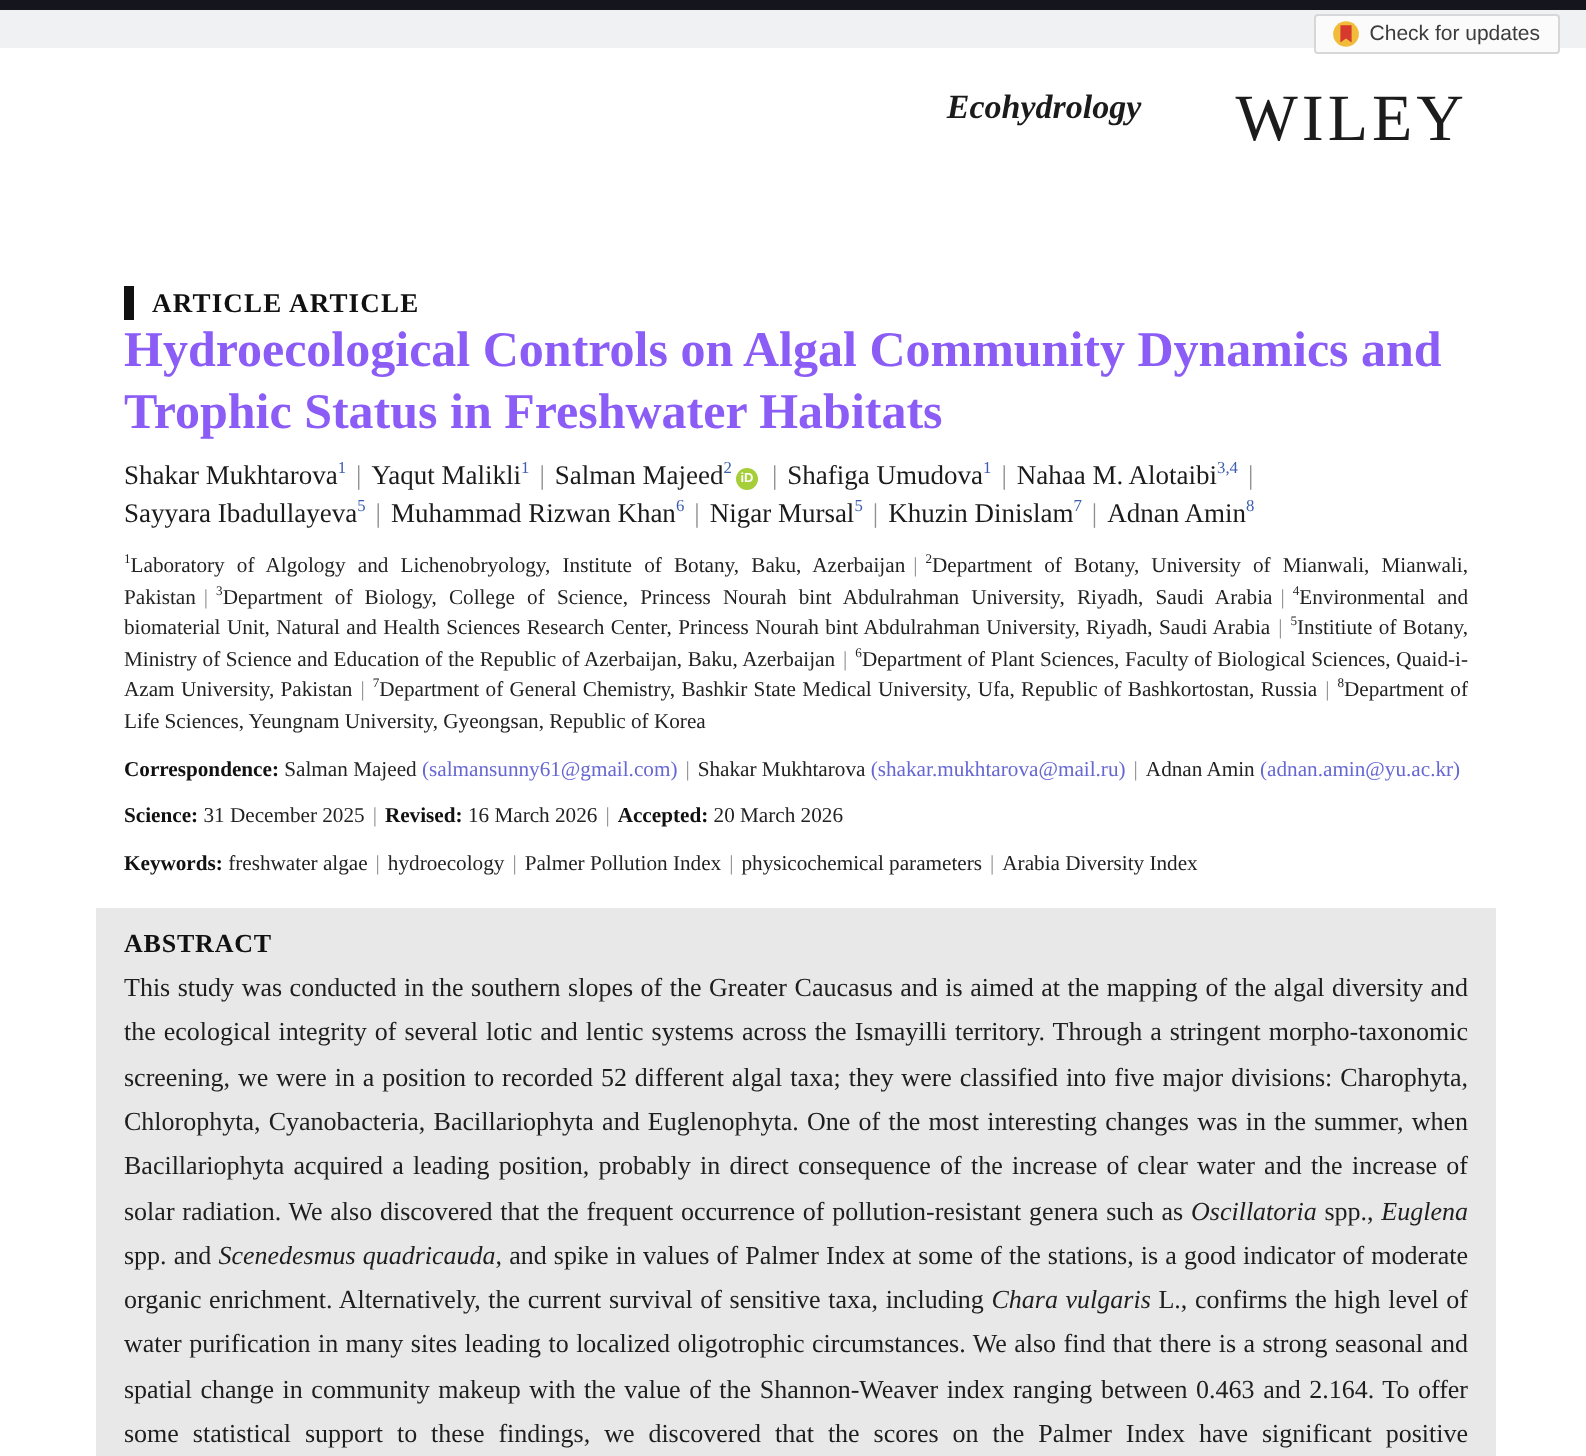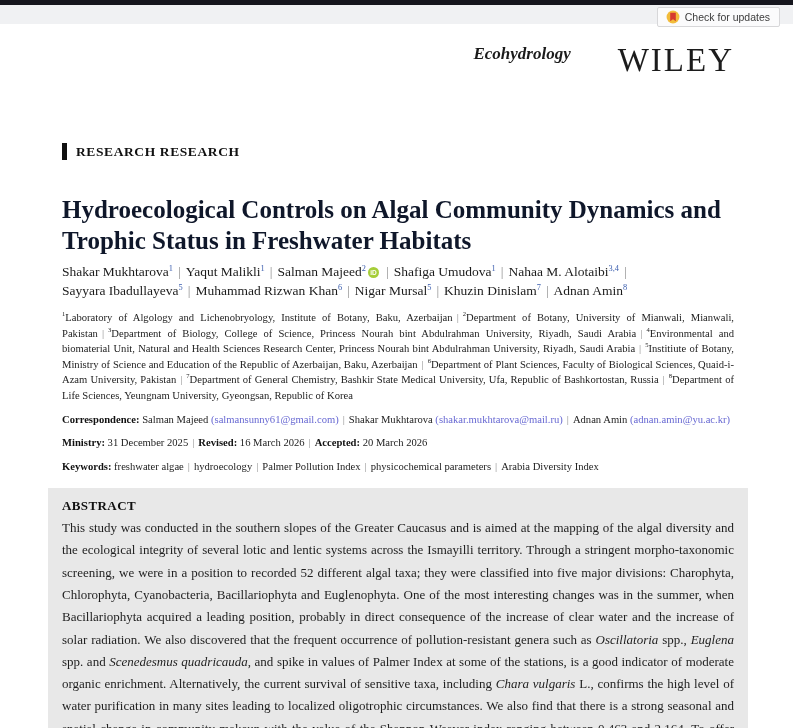--- a/index.html
+++ b/index.html
@@ -11,21 +11,21 @@
     gap:5px; background:#fbfbfc; border:1px solid #d7d7d9; border-radius:2px;
     padding:2px 9px 2px 8px; cursor:pointer; }
   .check-badge span.cfu-label { font-family:"Liberation Sans",sans-serif; font-size:10.5px; color:#3c3c3c; }
   .page { padding:0 59px 0 62px; }
   .masthead { display:flex; justify-content:flex-end; align-items:flex-start; margin-top:21px; }
   .journal { font-size:17px; font-weight:bold; font-style:italic; line-height:17px; color:#1b1b1b; }
   .publisher { font-size:33px; line-height:30px; letter-spacing:2px; color:#1c1c1c; font-weight:500;margin-left:47px; }
   .type-row { margin-top:68px; display:flex; align-items:center; gap:9px; }
   .type-bar { width:5px; height:17px; background:#111; }
   .type-label { font-size:13.5px; font-weight:bold; letter-spacing:0.6px; color:#111; }
-  .title { margin-top:34px; font-size:25px; line-height:31px; font-weight:bold; color:#0f172a; max-width:682px; }
+  .title { font-size:25px; line-height:31px; font-weight:bold; color:#8b5cf6; max-width:682px; }
   .authors { margin-top:7px; font-size:13.5px; line-height:18.5px; color:#1b1b1b; }
   .authors .author-name { font-weight:400; }
   .authors sup, .aff sup { font-size:0.62em; vertical-align:super; line-height:0; }
   .authors sup { color:#3a5dae; }
   .pipe { color:#8f8f8f; padding:0 5px; }
   .pipe-sm { color:#8f8f8f; padding:0 4px; }
   .orcid-badge { display:inline-block; width:11px; height:11px; border-radius:50%;
     background:#a6ce39; color:#fff; font-family:"Liberation Sans",sans-serif;
     font-size:6.5px; font-weight:bold; text-align:center; line-height:11px;
     vertical-align:1px; margin:0 2px; cursor:pointer; }
@@ -54,35 +54,35 @@
 
 <div class="page">
 
   <div class="masthead">
     <div class="journal">Ecohydrology</div>
     <div class="publisher">WILEY</div>
   </div>
 
   <div class="type-row">
     <div class="type-bar"></div>
-    <div class="type-label">RESEARCH RESEARCH</div>
+    <div class="type-label">ARTICLE ARTICLE</div>
   </div>
 
   <h1 class="title">Hydroecological Controls on Algal Community Dynamics and Trophic Status in Freshwater Habitats</h1>
 
   <div class="authors" id="authors">
       <div class="author-line"><span class="author-name">Shakar Mukhtarova<sup>1</sup></span><span class="pipe">|</span><span class="author-name">Yaqut Malikli<sup>1</sup></span><span class="pipe">|</span><span class="author-name">Salman Majeed<sup>2</sup></span><span class="orcid-badge">iD</span><span class="pipe">|</span><span class="author-name">Shafiga Umudova<sup>1</sup></span><span class="pipe">|</span><span class="author-name">Nahaa M. Alotaibi<sup>3,4</sup></span><span class="pipe">|</span></div>
       <div class="author-line"><span class="author-name">Sayyara Ibadullayeva<sup>5</sup></span><span class="pipe">|</span><span class="author-name">Muhammad Rizwan Khan<sup>6</sup></span><span class="pipe">|</span><span class="author-name">Nigar Mursal<sup>5</sup></span><span class="pipe">|</span><span class="author-name">Khuzin Dinislam<sup>7</sup></span><span class="pipe">|</span><span class="author-name">Adnan Amin<sup>8</sup></span></div>
     </div>
 
   <p class="aff" id="affiliations"><span class="aff-item"><sup>1</sup><span>Laboratory of Algology and Lichenobryology, Institute of Botany, Baku, Azerbaijan</span></span><span class="pipe-sm">|</span><span class="aff-item"><sup>2</sup><span>Department of Botany, University of Mianwali, Mianwali, Pakistan</span></span><span class="pipe-sm">|</span><span class="aff-item"><sup>3</sup><span>Department of Biology, College of Science, Princess Nourah bint Abdulrahman University, Riyadh, Saudi Arabia</span></span><span class="pipe-sm">|</span><span class="aff-item"><sup>4</sup><span>Environmental and biomaterial Unit, Natural and Health Sciences Research Center, Princess Nourah bint Abdulrahman University, Riyadh, Saudi Arabia</span></span><span class="pipe-sm">|</span><span class="aff-item"><sup>5</sup><span>Institiute of Botany, Ministry of Science and Education of the Republic of Azerbaijan, Baku, Azerbaijan</span></span><span class="pipe-sm">|</span><span class="aff-item"><sup>6</sup><span>Department of Plant Sciences, Faculty of Biological Sciences, Quaid-i-Azam University, Pakistan</span></span><span class="pipe-sm">|</span><span class="aff-item"><sup>7</sup><span>Department of General Chemistry, Bashkir State Medical University, Ufa, Republic of Bashkortostan, Russia</span></span><span class="pipe-sm">|</span><span class="aff-item"><sup>8</sup><span>Department of Life Sciences, Yeungnam University, Gyeongsan, Republic of Korea</span></span></p>
 
   <p class="meta-line" id="correspondence"><b>Correspondence: </b><span>Salman Majeed </span><span class="email">(salmansunny61@gmail.com)</span><span class="pipe-sm">|</span><span>Shakar Mukhtarova </span><span class="email">(shakar.mukhtarova@mail.ru)</span><span class="pipe-sm">|</span><span>Adnan Amin </span><span class="email">(adnan.amin@yu.ac.kr)</span></p>
 
-  <p class="meta-line" id="dates"><b>Ministry: </b><span>31 December 2025</span><span class="pipe-sm">|</span><b>Revised: </b><span>16 March 2026</span><span class="pipe-sm">|</span><b>Accepted: </b><span>20 March 2026</span></p>
+  <p class="meta-line" id="dates"><b>Science: </b><span>31 December 2025</span><span class="pipe-sm">|</span><b>Revised: </b><span>16 March 2026</span><span class="pipe-sm">|</span><b>Accepted: </b><span>20 March 2026</span></p>
 
   <p class="meta-line" id="keywords"><b>Keywords: </b><span>freshwater algae</span><span class="pipe-sm">|</span><span>hydroecology</span><span class="pipe-sm">|</span><span>Palmer Pollution Index</span><span class="pipe-sm">|</span><span>physicochemical parameters</span><span class="pipe-sm">|</span><span>Arabia Diversity Index</span></p>
 
   <div class="abstract-box">
     <div class="abstract-heading">ABSTRACT</div>
     <p class="abstract-text" id="abstract-text"><span>This study was conducted in the southern slopes of the Greater Caucasus and is aimed at the mapping of the algal diversity and the ecological integrity of several lotic and lentic systems across the Ismayilli territory. Through a stringent morpho-taxonomic screening, we were in a position to recorded 52 different algal taxa; they were classified into five major divisions: Charophyta, Chlorophyta, Cyanobacteria, Bacillariophyta and Euglenophyta. One of the most interesting changes was in the summer, when Bacillariophyta acquired a leading position, probably in direct consequence of the increase of clear water and the increase of solar radiation. We also discovered that the frequent occurrence of pollution-resistant genera such as </span><em>Oscillatoria</em><span> spp., </span><em>Euglena</em><span> spp. and </span><em>Scenedesmus quadricauda</em><span>, and spike in values of Palmer Index at some of the stations, is a good indicator of moderate organic enrichment. Alternatively, the current survival of sensitive taxa, including </span><em>Chara vulgaris</em><span> L., confirms the high level of water purification in many sites leading to localized oligotrophic circumstances. We also find that there is a strong seasonal and spatial change in community makeup with the value of the Shannon-Weaver index ranging between 0.463 and 2.164. To offer some statistical support to these findings, we discovered that the scores on the Palmer Index have significant positive correlations (</span></p>
   </div>
 
 </div>
 

